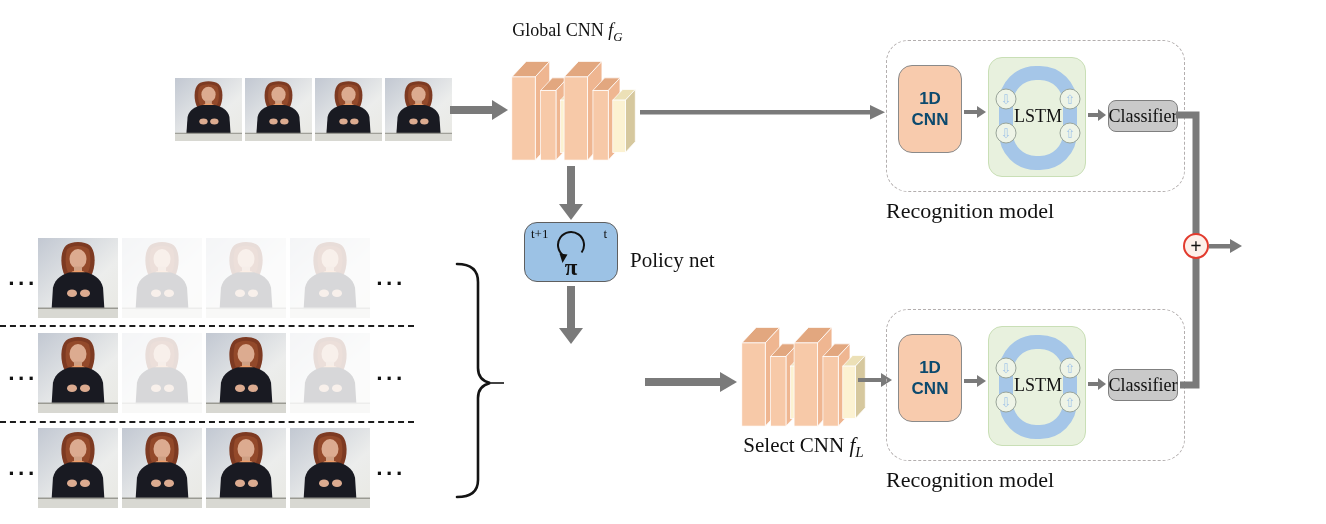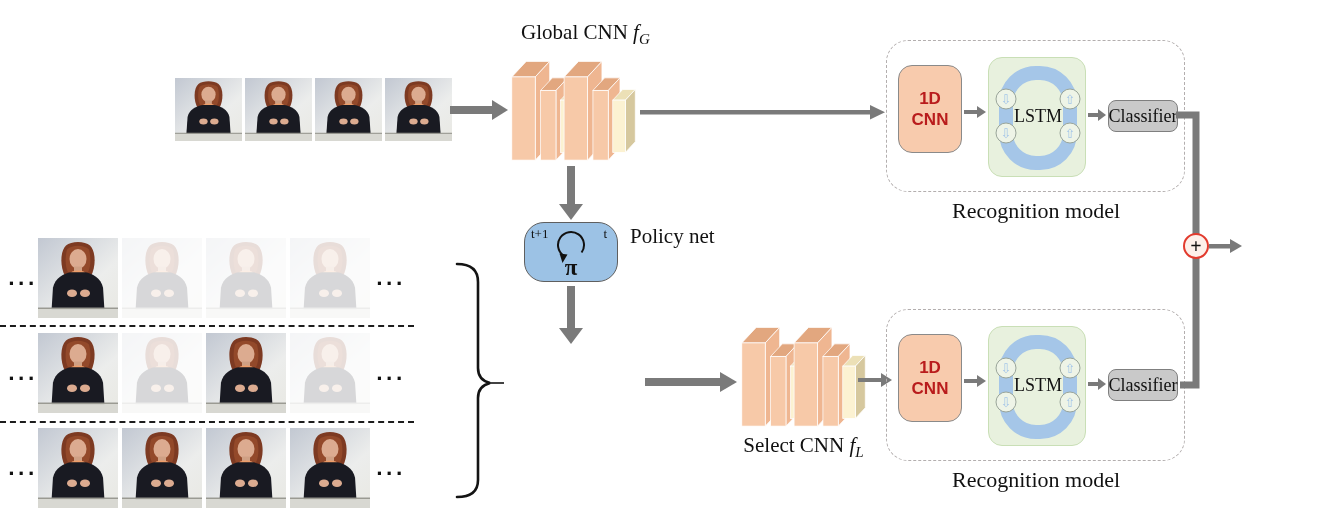--- a/index.html
+++ b/index.html
@@ -13,34 +13,34 @@
   
   .frame{flex:0 0 auto;line-height:0;}
   .frame.faded{opacity:0.17;}
   .frames{display:flex;gap:4px;}
   .film-top{display:flex;gap:3px;}
   .dots{font-family:"DejaVu Sans",sans-serif;font-weight:bold;font-size:18px;letter-spacing:3px;color:#111;line-height:1;}
 
   .sep{border-top:2px dashed #1c1c1c;height:0;}
 
   
-  .policy{width:94px;height:60px;background:var(--policy-bg);border:1.5px solid var(--policy-border);border-radius:20px;box-sizing:border-box;}
+  .policy{width:94px;height:60px;background:var(--policy-bg);border:1.5px solid var(--policy-border);border-radius:13px;box-sizing:border-box;}
   .policy .tlabel{position:absolute;font-size:13px;}
   .policy .pi{position:absolute;bottom:2px;left:0;width:100%;text-align:center;font-size:23px;font-weight:600;line-height:1;}
   .selectbox{width:137px;height:49px;background:var(--select-bg);border:2px solid var(--select-border);box-sizing:border-box;
              display:flex;align-items:center;justify-content:center;font-size:23px;}
   .recog{width:300px;height:195px;}
   .recog-dash{position:absolute;left:0;top:0;width:299px;height:152px;border:1.6px dashed var(--dash-border);border-radius:22px;box-sizing:border-box;}
   .box1d{position:absolute;width:62px;height:86px;background:var(--box-1dcnn-bg);border:1.5px solid var(--box-1dcnn-border);border-radius:14px;
          display:flex;flex-direction:column;align-items:center;justify-content:center;
-         font-family:"Liberation Sans",sans-serif;font-weight:600;font-size:17px;line-height:1.25;color:#b91c1c;}
+         font-family:"Liberation Sans",sans-serif;font-weight:600;font-size:17px;line-height:1.25;color:#0c4a6e;}
   .lstm{position:absolute;width:98px;height:120px;background:var(--lstm-bg);border:1.5px solid var(--lstm-border);border-radius:14px;box-sizing:border-box;}
   .classifier{position:absolute;width:68px;height:30px;background:var(--classifier-bg);border:1.5px solid var(--classifier-border);border-radius:8px;
               display:flex;align-items:center;justify-content:center;font-size:18px;}
-  .recog-title{position:absolute;top:158px;left:0;width:300px;text-align:center;font-size:22px;}
+  .recog-title{position:absolute;top:158px;left:0;width:300px;text-align:left;font-size:22px;}
   .predicted{font-size:20px;line-height:1.12;text-align:center;}
 </style>
 </head>
 <body>
 
 <svg width="0" height="0" style="position:absolute" aria-hidden="true">
   <defs>
     <linearGradient id="bgGrad" x1="0" y1="0" x2="0.9" y2="1">
       <stop offset="0" stop-color="#c2c8d2"></stop>
         <stop offset="0.65" stop-color="#ecedec"></stop>
@@ -88,21 +88,21 @@
       <div class="frame"><svg width="67" height="63" viewBox="0 0 80 84" preserveAspectRatio="none">
           <use href="#signer"></use>
         </svg></div>
     </div>
 
   <svg class="abs" style="left:450px;top:100px" width="58" height="20">
     <rect x="0" y="6" width="43" height="8" style="fill:var(--arrow)"></rect>
       <polygon points="42,0 58,10 42,20" style="fill:var(--arrow)"></polygon>
   </svg>
 
-  <div class="abs lbl center" style="left:498px;top:20px;width:175px;font-size:21px">
+  <div class="abs lbl center" style="left:480px;top:20px;width:175px;font-size:18px">
     <span>Global CNN</span>
     <i>f</i><sub class="sub"><i>G</i></sub>
   </div>
   <svg class="abs" style="left:510px;top:44px" width="128" height="120" viewBox="0 0 142 124" preserveAspectRatio="none">
     <use href="#cnngroup" x="0" width="84" height="124"></use>
       <use href="#cnngroup" x="58" width="84" height="124"></use>
   </svg>
 
   <svg class="abs" style="left:640px;top:103px" width="246" height="18">
     <rect x="0" y="7" width="231" height="4.5" style="fill:var(--arrow)"></rect>
@@ -116,21 +116,21 @@
 
   <div class="abs policy" style="left:524px;top:222px">
     <span class="tlabel" style="left:6px;top:3px">t+1</span>
     <span class="tlabel" style="right:10px;top:3px">t</span>
     <svg class="abs" style="left:22px;top:4px" width="46" height="40" viewBox="0 0 46 40">
       <path d="M34.6,25.5 A13,13 0 1 0 16.5,28.6" fill="none" stroke="#111" stroke-width="2"></path>
       <polygon points="12.5,26.5 20.5,27.5 15.5,36" fill="#111"></polygon>
     </svg>
     <div class="pi">π</div>
   </div>
-  <div class="abs lbl" style="left:630px;top:224px;font-size:21px">Policy net</div>
+  <div class="abs lbl" style="left:630px;top:248px;font-size:21px">Policy net</div>
 
   <svg class="abs" style="left:559px;top:286px" width="24" height="58">
     <rect x="8" y="0" width="8" height="43" style="fill:var(--arrow)"></rect>
       <polygon points="0,42 12,58 24,42" style="fill:var(--arrow)"></polygon>
   </svg>
 
 
   <svg class="abs" style="left:645px;top:372px" width="92" height="20">
     <rect x="0" y="6" width="76" height="8" style="fill:var(--arrow)"></rect>
       <polygon points="75,0 92,10 75,20" style="fill:var(--arrow)"></polygon>

